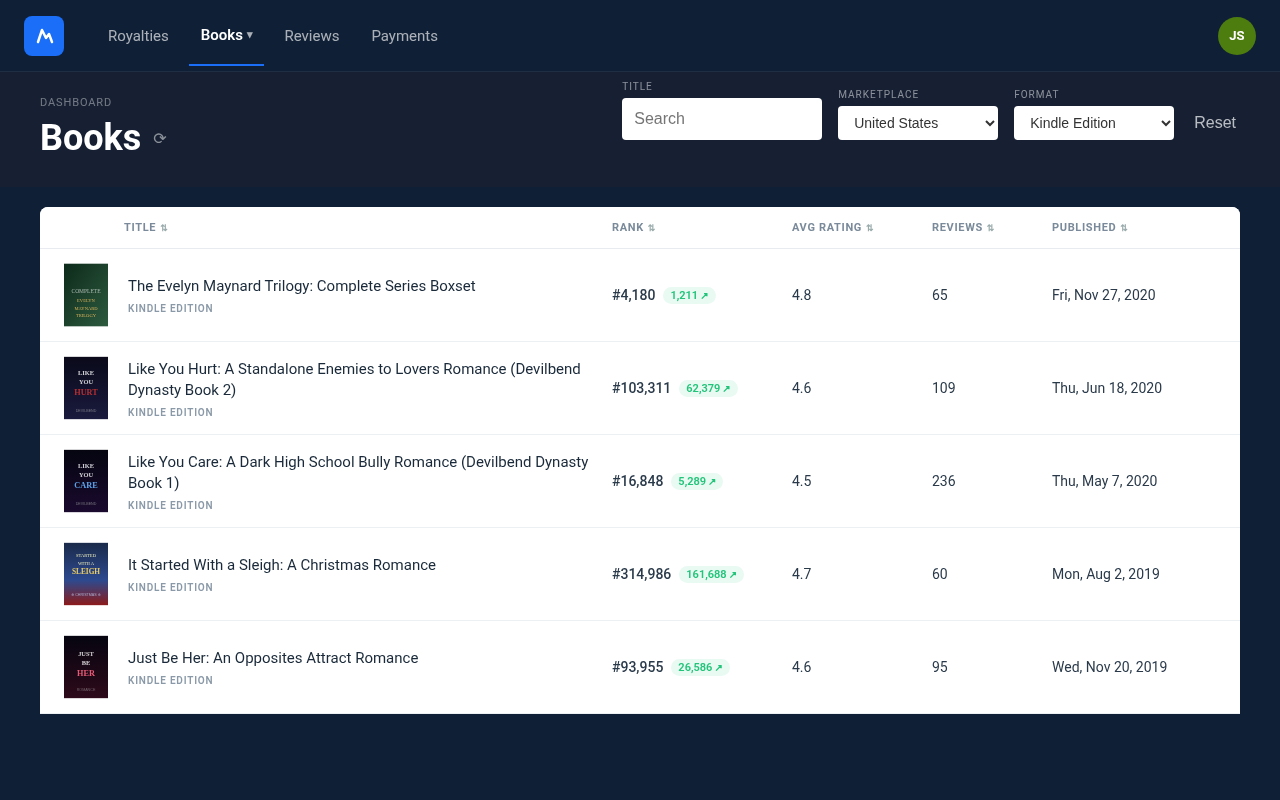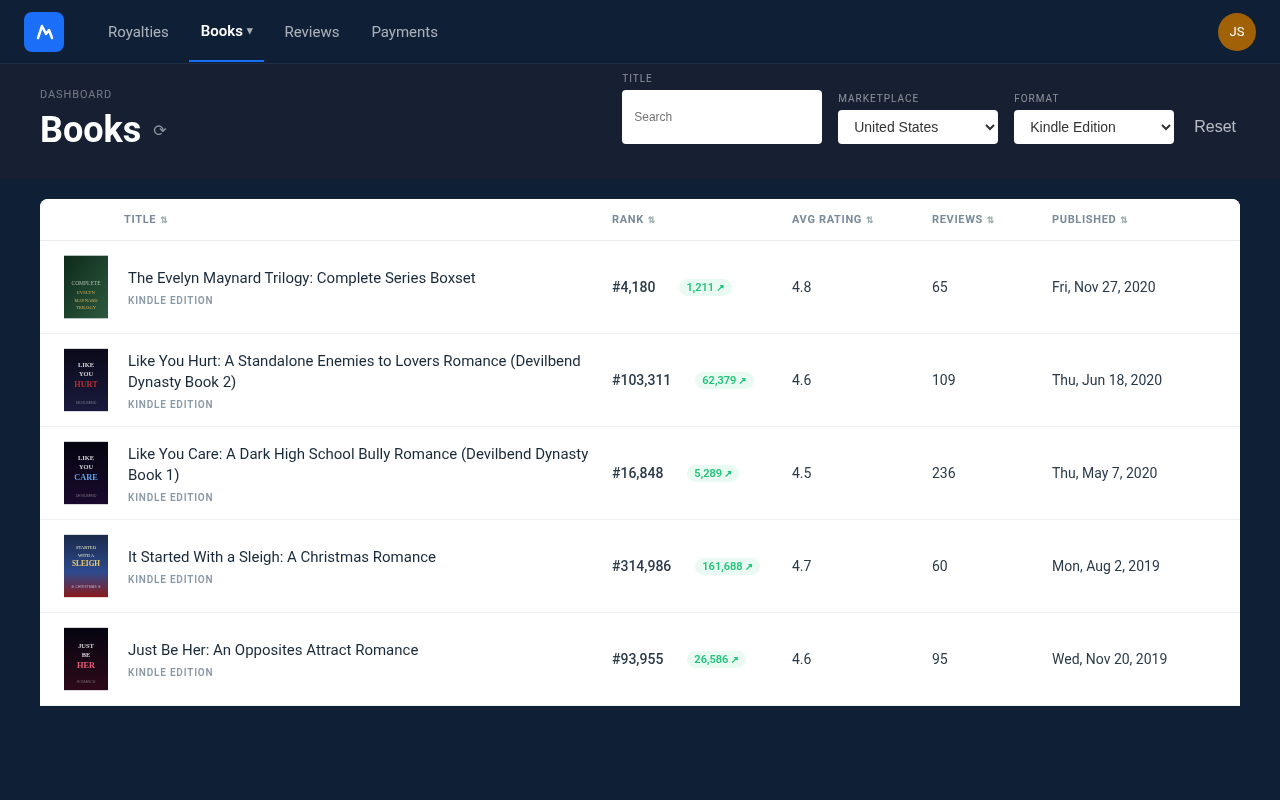--- a/index.html
+++ b/index.html
@@ -9,21 +9,21 @@
       min-height: 800px;
       color: #fff;
     }
 
     
     .navbar {
       background: #0f1f35;
       display: flex;
       align-items: center;
       padding: 0 24px;
-      height: 64px;
+      height: 72px;
       border-bottom: 1px solid rgba(255,255,255,0.07);
     }
     .nav-logo {
       width: 40px; height: 40px;
       background: #1a6ef7;
       border-radius: 8px;
       display: flex; align-items: center; justify-content: center;
       margin-right: 32px;
       font-size: 20px;
       color: #fff;
@@ -47,25 +47,25 @@
     .nav-link-books {
       display: flex; align-items: center; gap: 4px;
     }
     .nav-link-books .chevron {
       font-size: 11px;
       color: rgba(255,255,255,0.65);
     }
     .nav-avatar {
       margin-left: auto;
       width: 38px; height: 38px;
-      background: #a16207;
+      background: #4d7c0f;
       border-radius: 50%;
       display: flex; align-items: center; justify-content: center;
       font-size: 13px;
-      font-weight: 400;
+      font-weight: 700;
       color: #fff;
       cursor: pointer;
     }
 
     
     .header-section {
       background: #162032;
       padding: 24px 40px 28px 40px;
     }
     .breadcrumb {
@@ -109,22 +109,22 @@
     .filter-label {
       font-size: 10px;
       color: rgba(255,255,255,0.5);
       letter-spacing: 0.1em;
       text-transform: uppercase;
     }
     .filter-input {
       background: #fff;
       border: none;
       border-radius: 4px;
-      padding: 20px 12px;
-      font-size: 12px;
+      padding: 12px 12px;
+      font-size: 16px;
       color: #333;
       width: 200px;
       outline: none;
     }
     .filter-select {
       background: #fff;
       border: none;
       border-radius: 4px;
       padding: 8px 12px;
       font-size: 14px;
@@ -197,21 +197,21 @@
       font-weight: 600;
       color: #8a99a8;
       letter-spacing: 0.08em;
       text-transform: uppercase;
     }
 
     .rank-cell {
       padding: 8px;
       display: flex;
       align-items: center;
-      gap: 24px;
+      gap: 8px;
     }
     .rank-num {
       font-size: 14px;
       color: #2a3a4a;
       font-weight: 500;
     }
     .rank-badge {
       background: #e8faf2;
       color: #22c47a;
       font-size: 11px;

